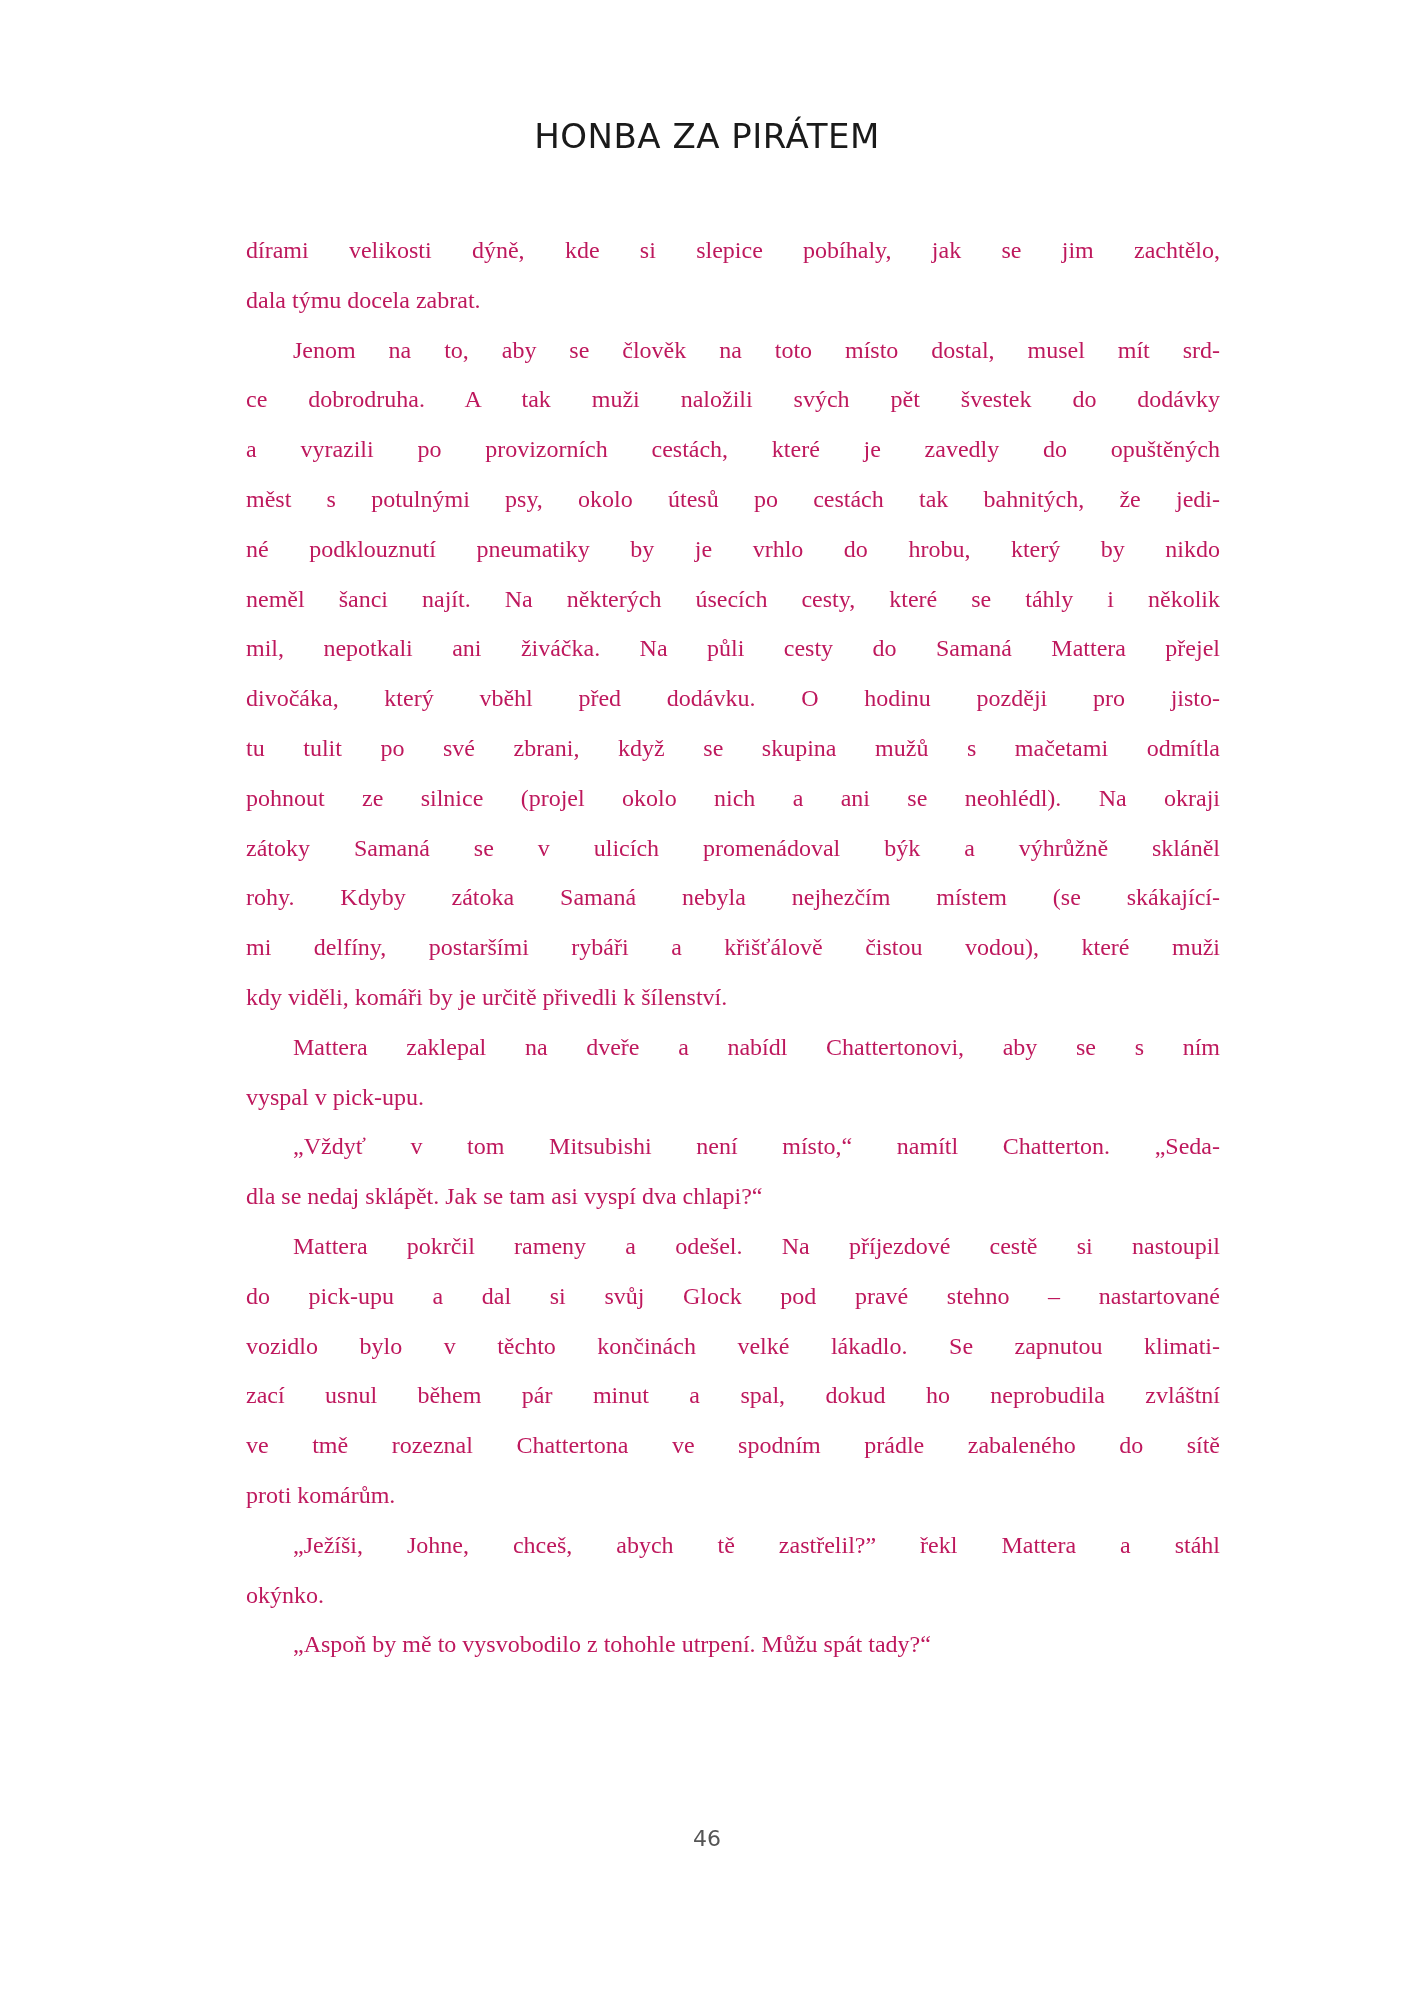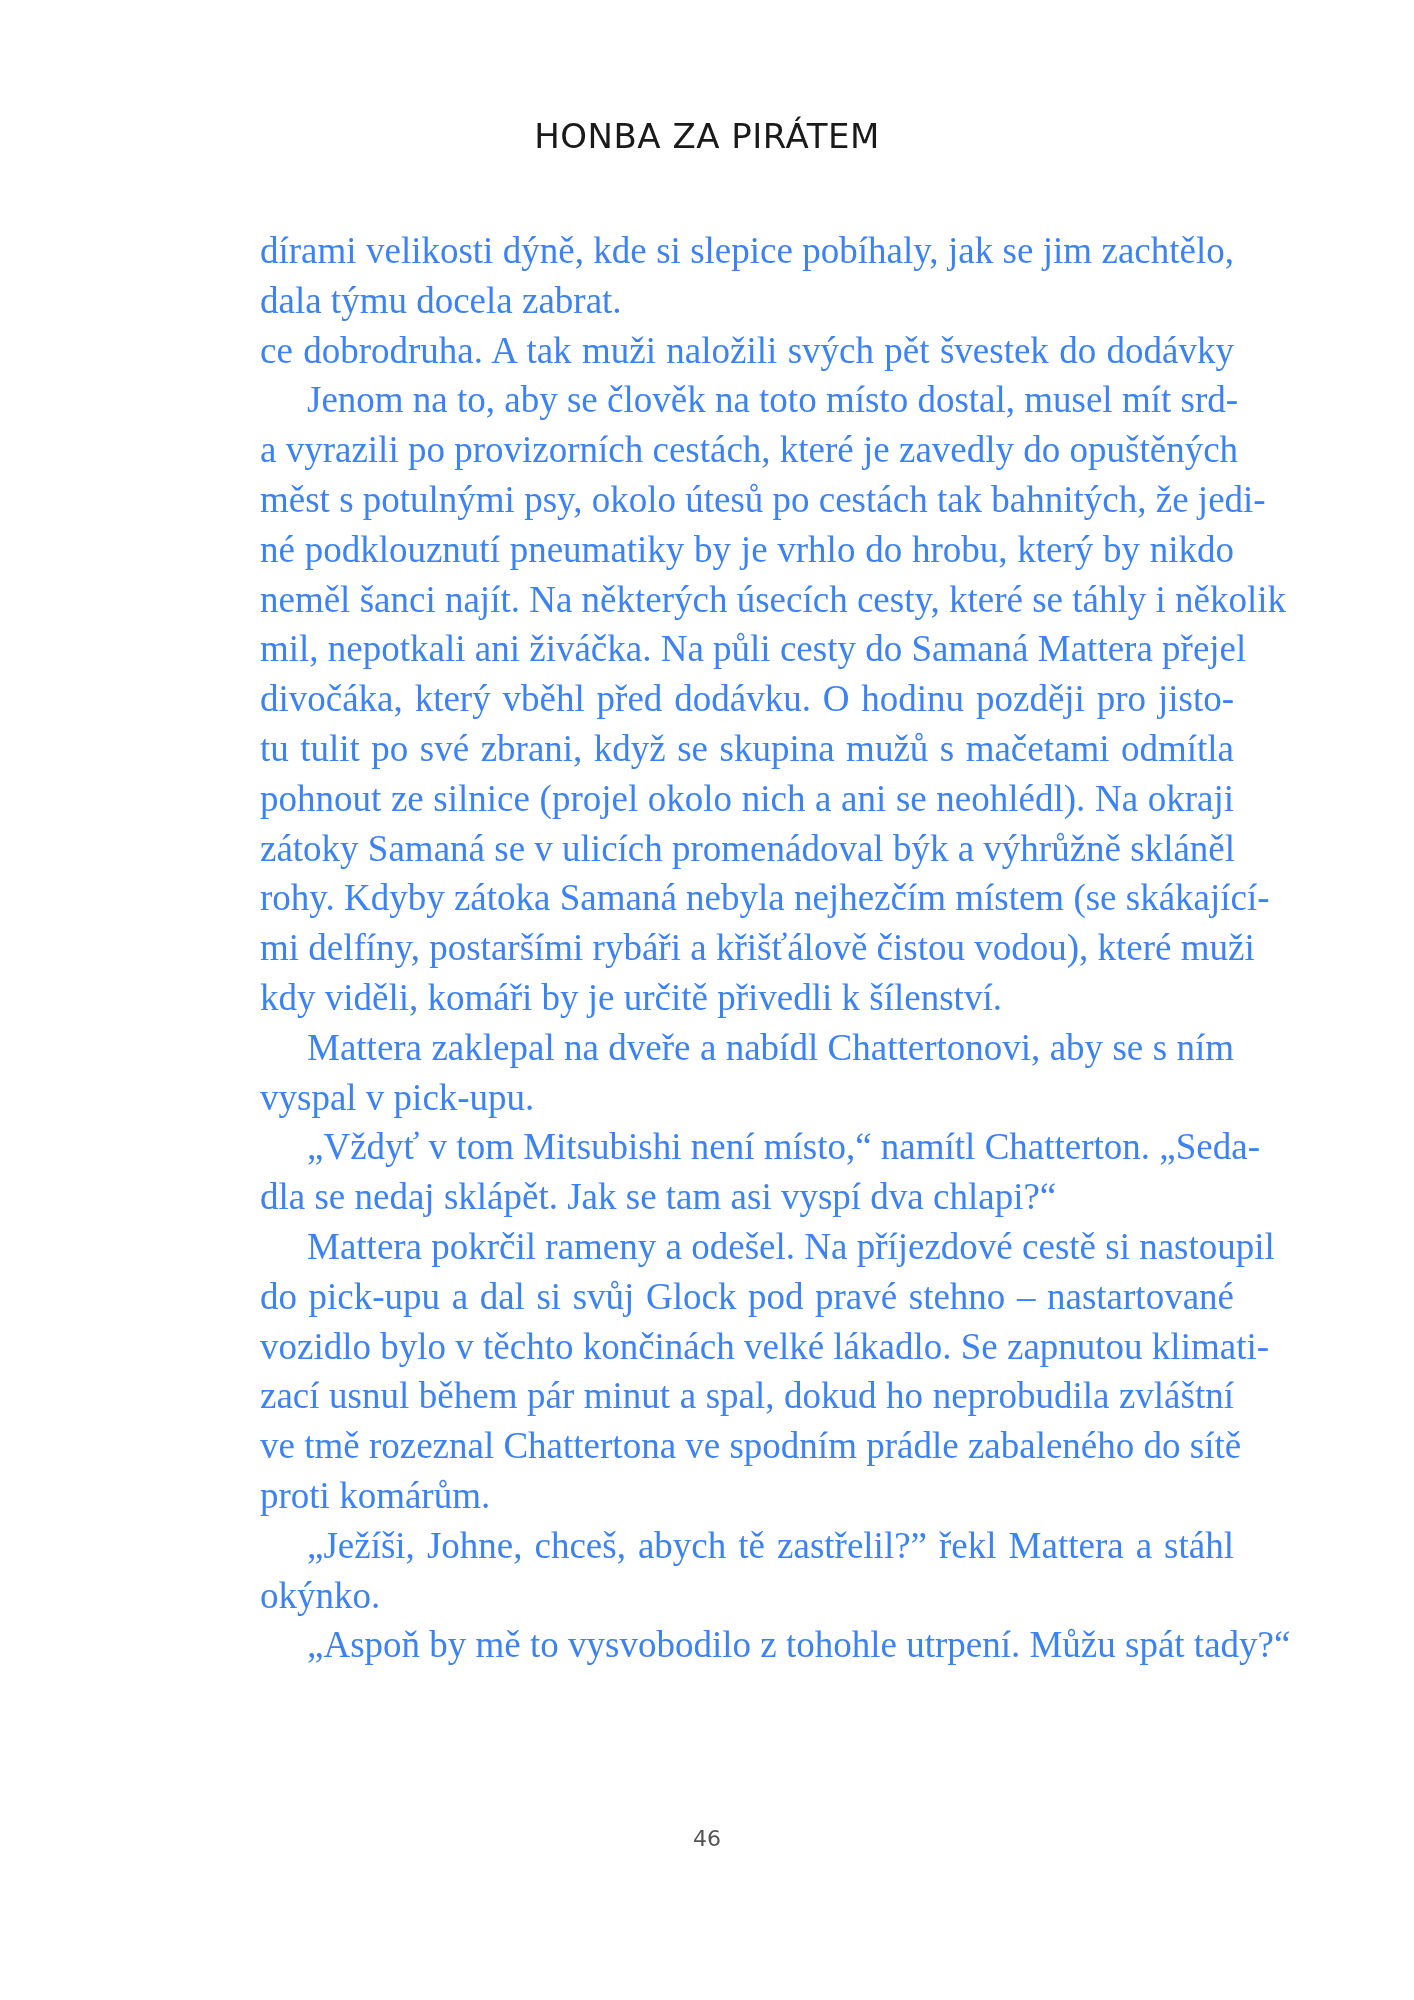--- a/index.html
+++ b/index.html
@@ -4,23 +4,23 @@
 <style>
   html, body { margin: 0; padding: 0; background: #ffffff; }
   body { width: 1414px; height: 2000px; position: relative; overflow: hidden; }
   .running-head {
     position: absolute; left: 0; width: 1414px; top: 116px;
     text-align: center;
     font-family: "DejaVu Sans", sans-serif;
     font-size: 34px; letter-spacing: 0.5px; color: #1a1a1a;
   }
   .text-block {
-    position: absolute; left: 260px; width: 974px; top: 226px;
+    position: absolute; left: 246px; width: 974px; top: 226px;
     font-family: "Liberation Serif", serif;
-    font-size: 37px; line-height: 49.8px; color: #3b82f6;
+    font-size: 24px; line-height: 49.8px; color: #be185d;
   }
   .text-block p { margin: 0; text-align: justify; text-align-last: left; hyphens: manual; }
   .text-block .line { display: block; text-align: justify; text-align-last: justify; white-space: nowrap; overflow: visible; height: 49.8px; }
   .text-block .line.last { text-align-last: left; }
   .text-block .line.indent { padding-left: 47px; }
   .page-number {
     position: absolute; left: 0; width: 1414px; top: 1826px;
     text-align: center;
     font-family: "DejaVu Sans", sans-serif;
     font-size: 22px; color: #555;
@@ -30,22 +30,22 @@
 <body>
 
 <div class="running-head">HONBA ZA PIRÁTEM</div>
 
 <div class="text-block" id="body-text">
     <p>
       <span class="line">dírami velikosti dýně, kde si slepice pobíhaly, jak se jim zachtělo,</span>
       <span class="line last">dala týmu docela zabrat.</span>
     </p>
     <p>
+      <span class="line indent">Jenom na to, aby se člověk na toto místo dostal, musel mít srd-</span>
       <span class="line">ce dobrodruha. A tak muži naložili svých pět švestek do dodávky</span>
-      <span class="line indent">Jenom na to, aby se člověk na toto místo dostal, musel mít srd-</span>
       <span class="line">a vyrazili po provizorních cestách, které je zavedly do opuštěných</span>
       <span class="line">měst s potulnými psy, okolo útesů po cestách tak bahnitých, že jedi-</span>
       <span class="line">né podklouznutí pneumatiky by je vrhlo do hrobu, který by nikdo</span>
       <span class="line">neměl šanci najít. Na některých úsecích cesty, které se táhly i několik</span>
       <span class="line">mil, nepotkali ani živáčka. Na půli cesty do Samaná Mattera přejel</span>
       <span class="line">divočáka, který vběhl před dodávku. O hodinu později pro jisto-</span>
       <span class="line">tu tulit po své zbrani, když se skupina mužů s mačetami odmítla</span>
       <span class="line">pohnout ze silnice (projel okolo nich a ani se neohlédl). Na okraji</span>
       <span class="line">zátoky Samaná se v ulicích promenádoval býk a výhrůžně skláněl</span>
       <span class="line">rohy. Kdyby zátoka Samaná nebyla nejhezčím místem (se skákající-</span>

